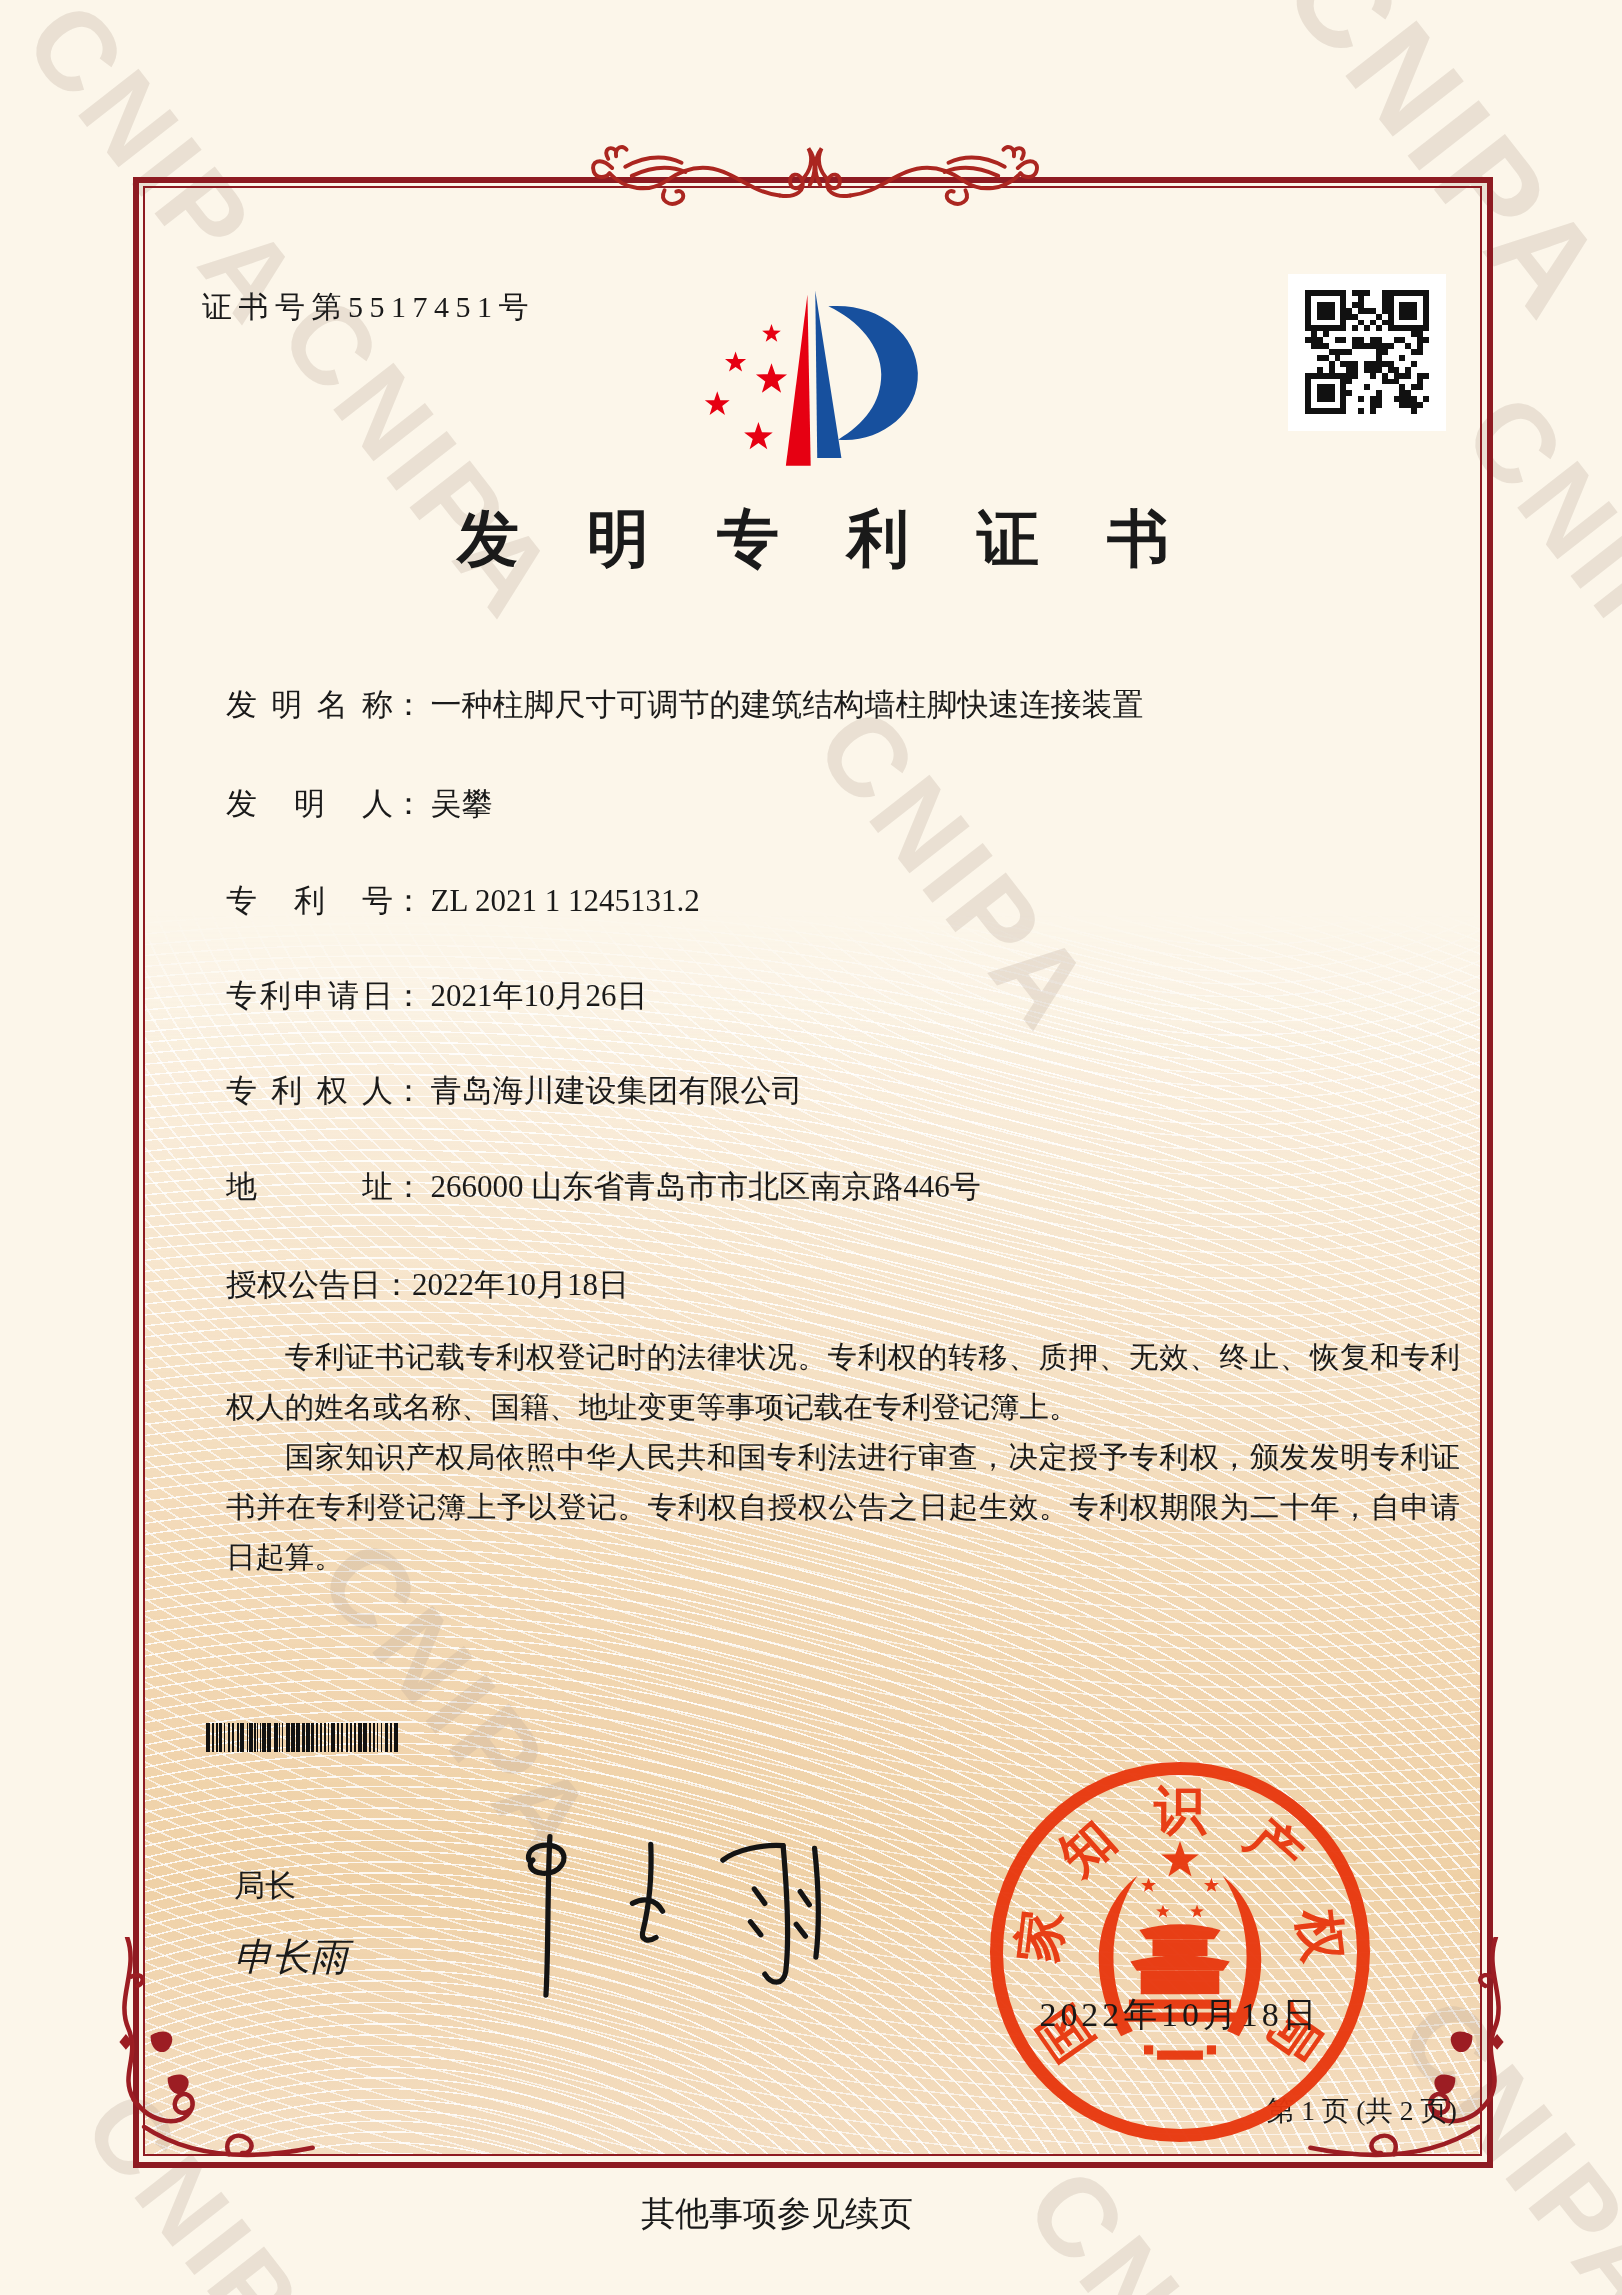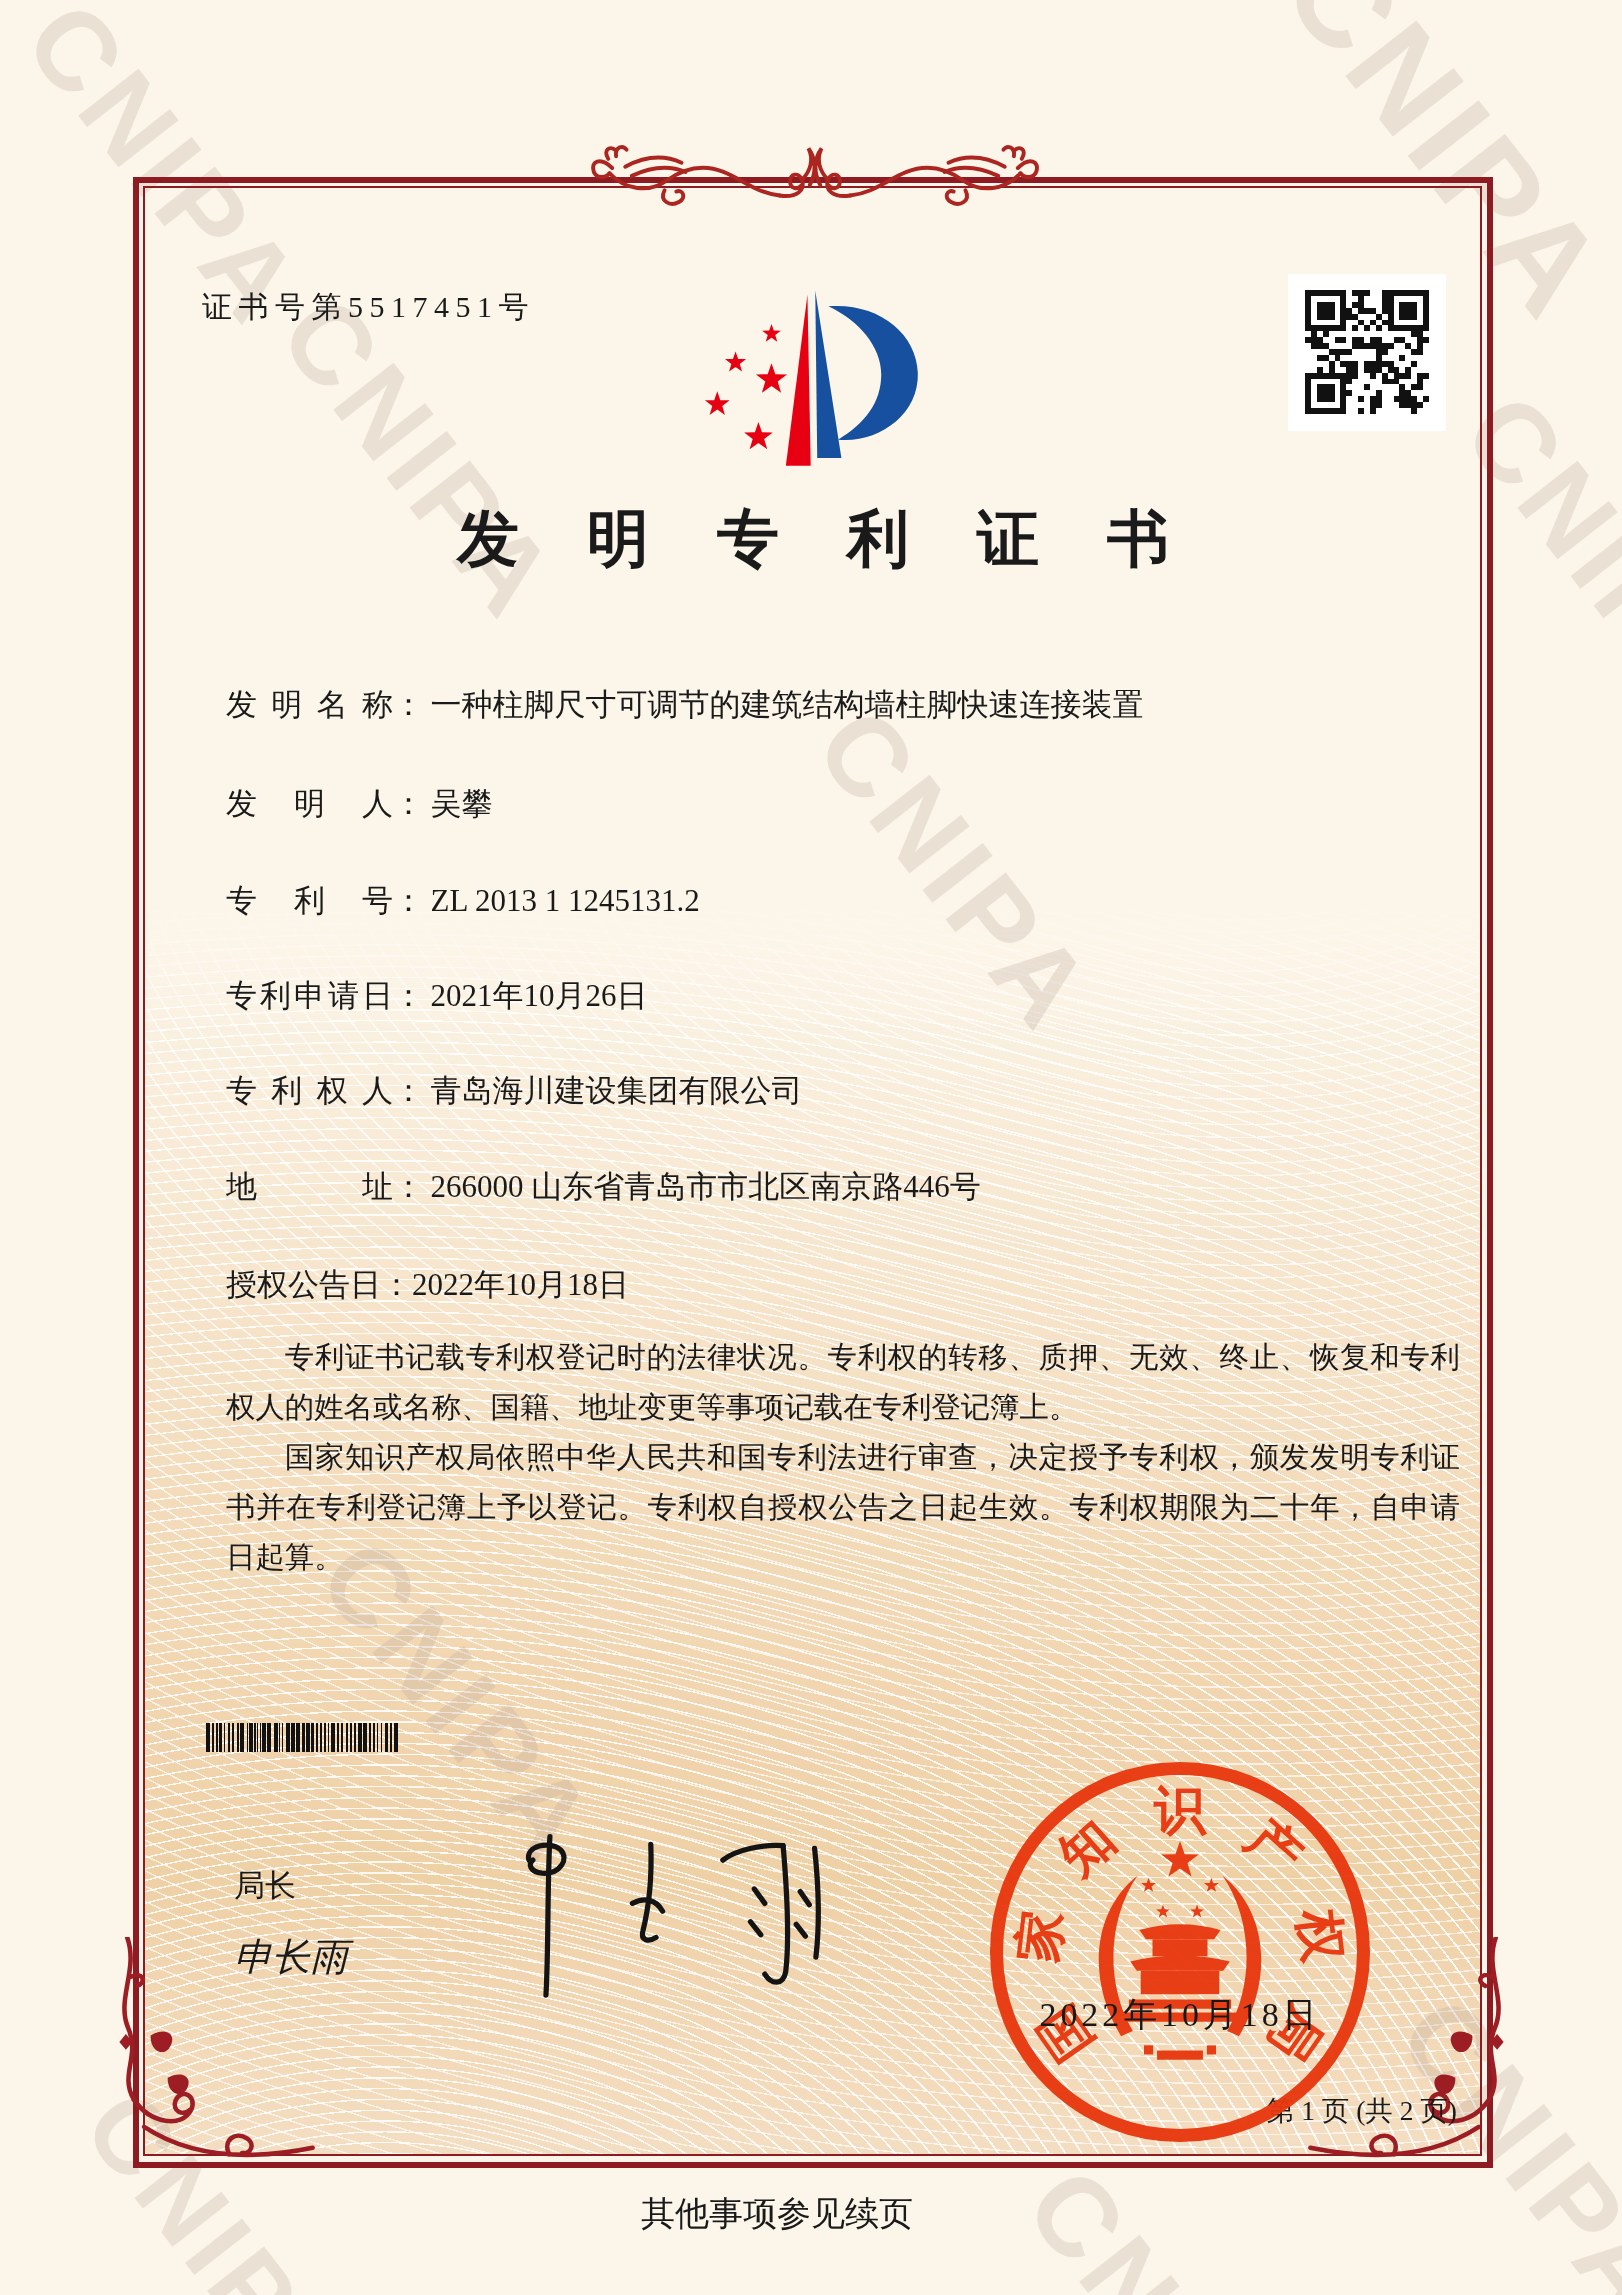--- a/index.html
+++ b/index.html
@@ -392,21 +392,21 @@
 
   <h1 class="doc-title">发明专利证书</h1>
 
   <div class="row" style="top:684px">
     <span class="lab">发明名称</span><span class="colon">：</span><span>一种柱脚尺寸可调节的建筑结构墙柱脚快速连接装置</span>
   </div>
   <div class="row" style="top:783px">
     <span class="lab">发明人</span><span class="colon">：</span><span>吴攀</span>
   </div>
   <div class="row" style="top:880px">
-    <span class="lab">专利号</span><span class="colon">：</span><span>ZL 2013 1 1245131.2</span>
+    <span class="lab">专利号</span><span class="colon">：</span><span>ZL 2021 1 1245131.2</span>
   </div>
   <div class="row" style="top:975px">
     <span class="lab">专利申请日</span><span class="colon">：</span><span>2021年10月26日</span>
   </div>
   <div class="row" style="top:1070px">
     <span class="lab">专利权人</span><span class="colon">：</span><span>青岛海川建设集团有限公司</span>
   </div>
   <div class="row" style="top:1166px">
     <span class="lab">地址</span><span class="colon">：</span><span>266000 山东省青岛市市北区南京路446号</span>
   </div>

